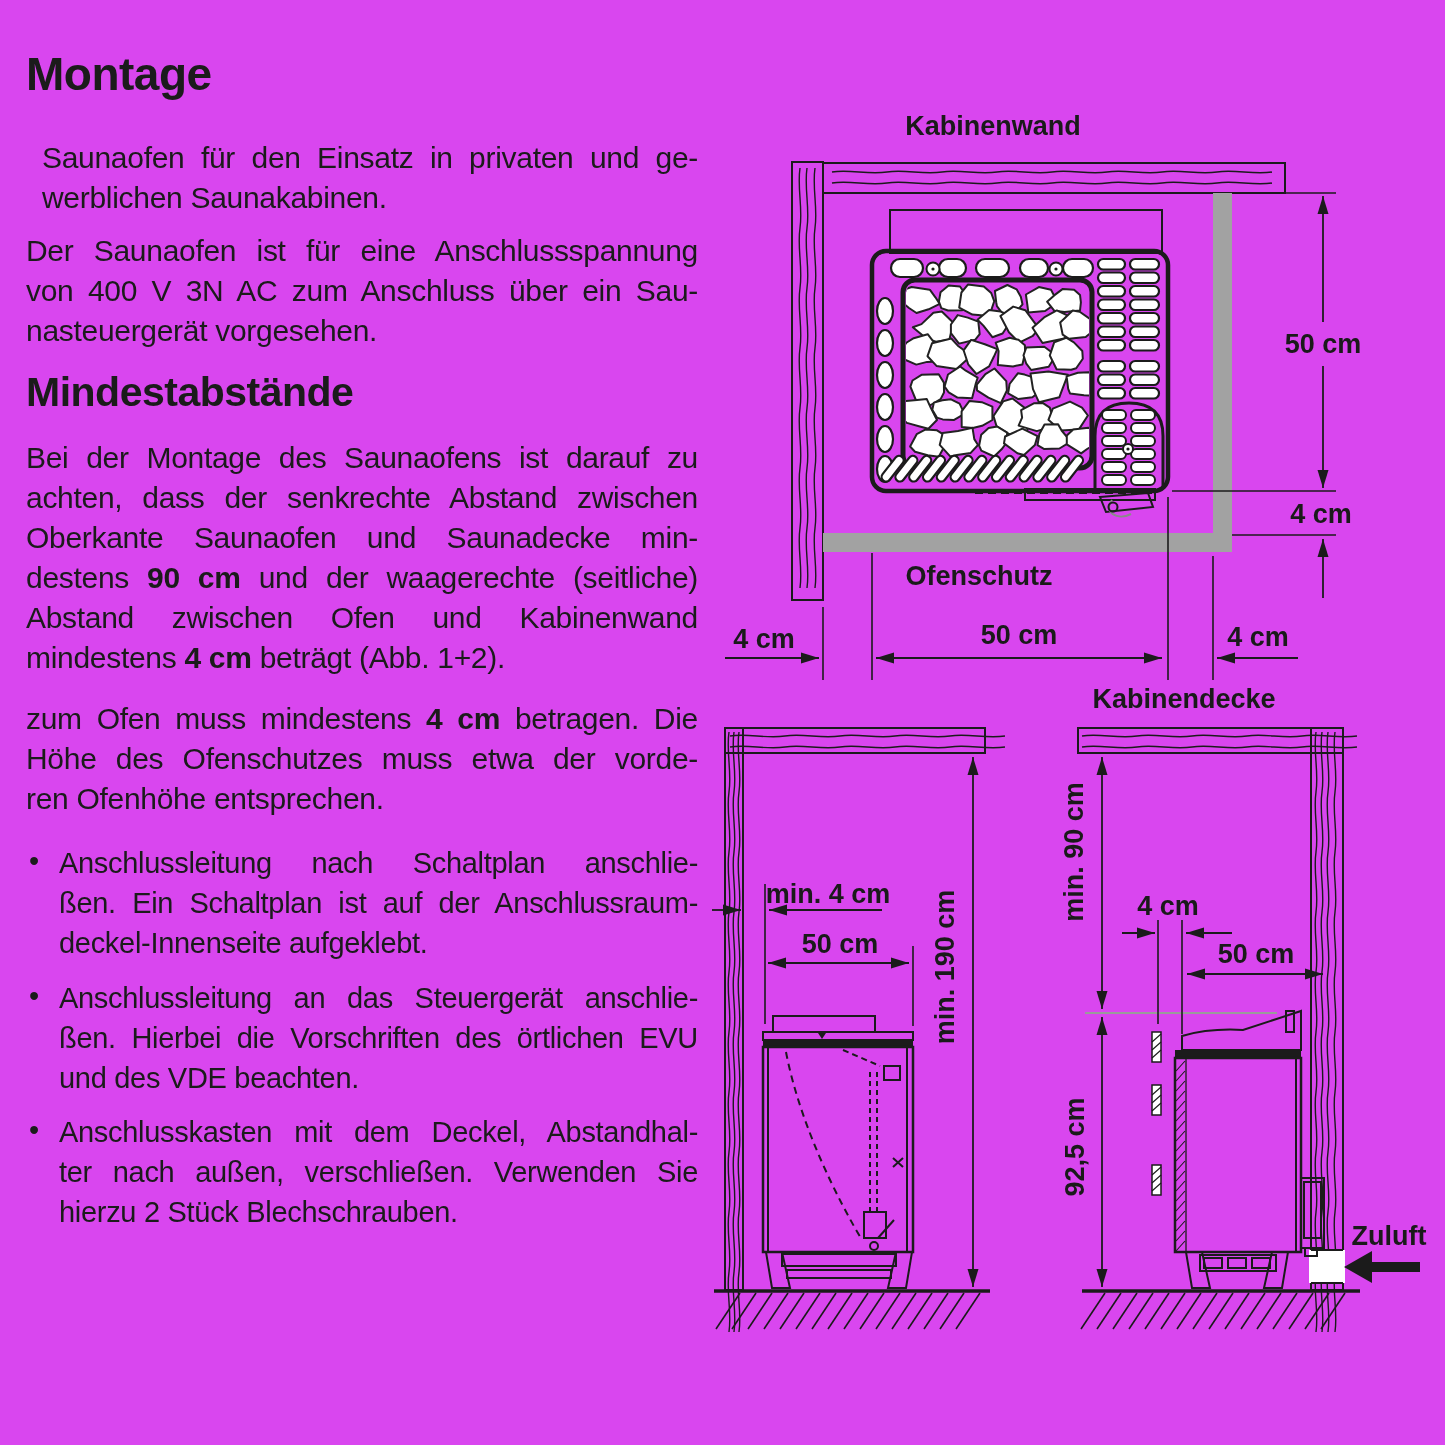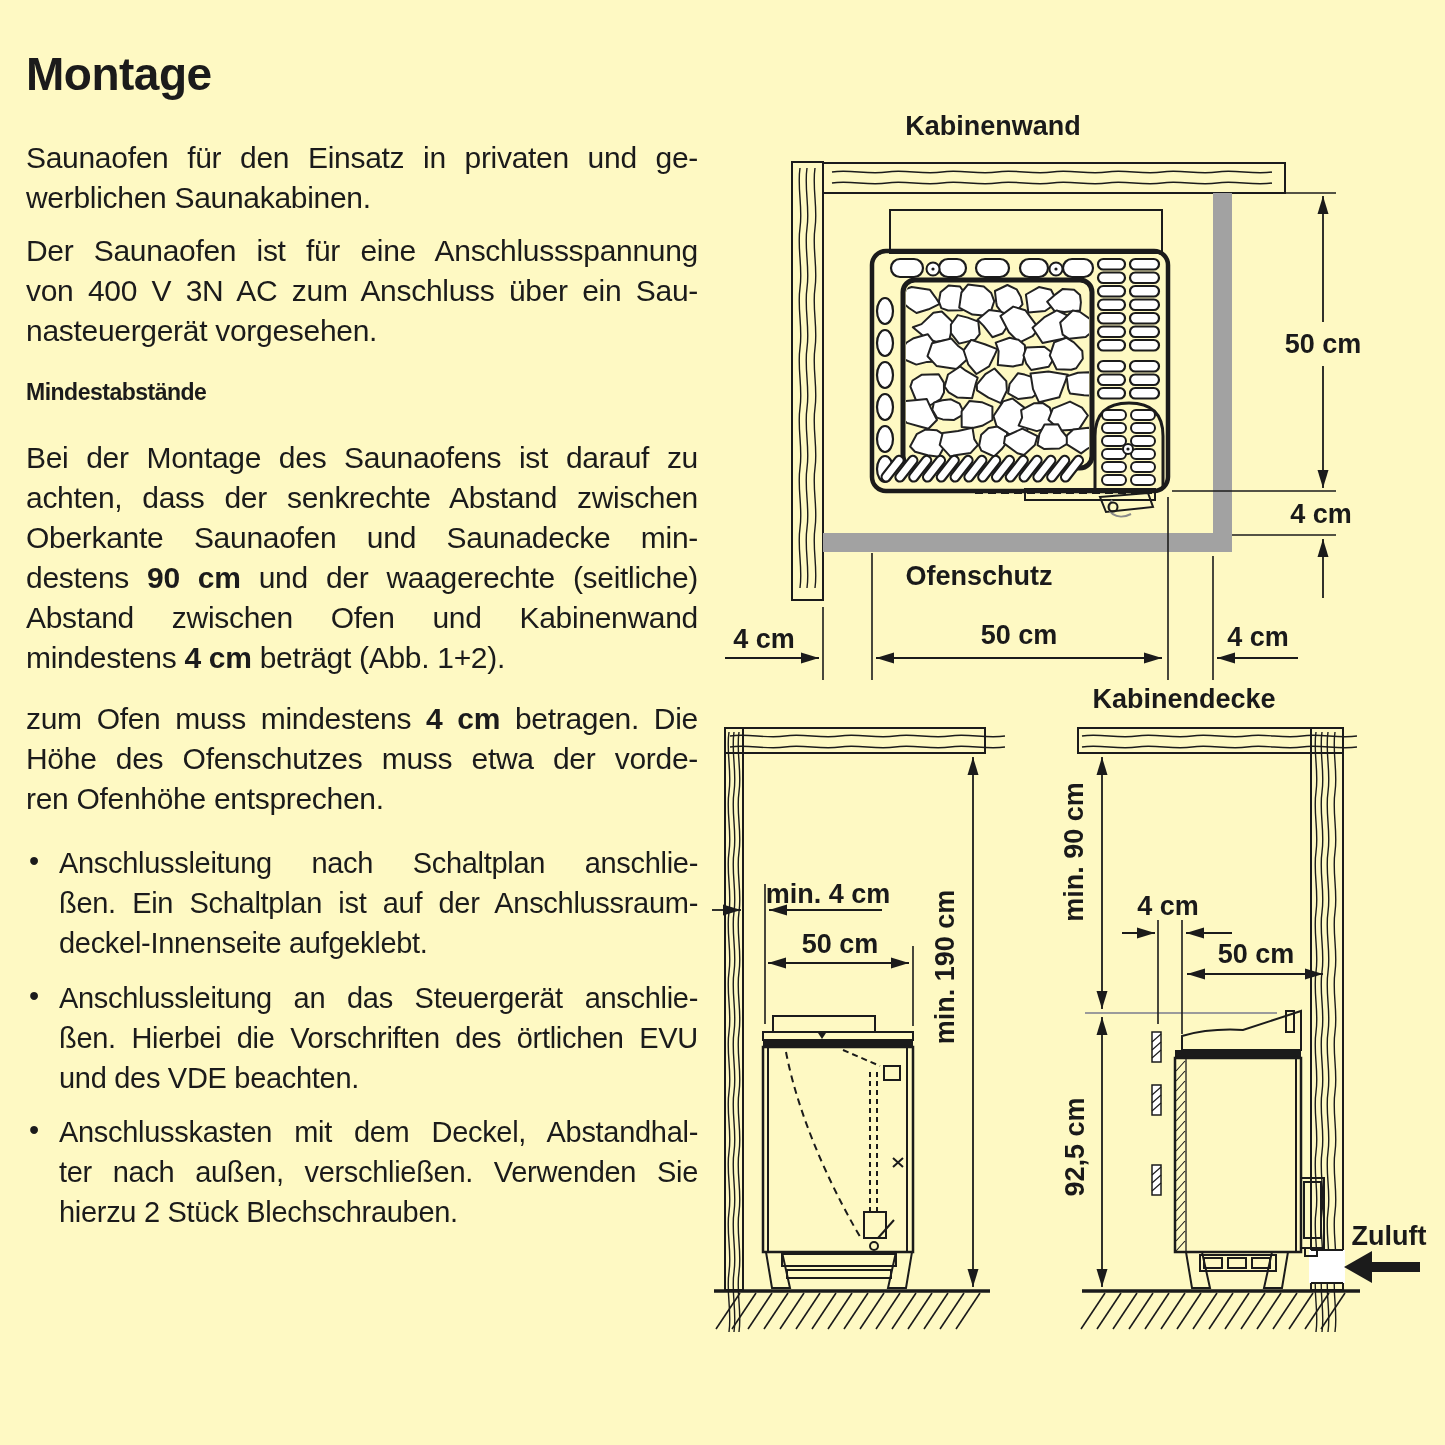--- a/index.html
+++ b/index.html
@@ -1,40 +1,40 @@
 <!DOCTYPE html>
 <html><head>
 <meta charset="utf-8">
 <style>
   html,body{margin:0;padding:0;background:#ffffff;}
-  .page{position:relative;width:1445px;height:1445px;background:#fef9c3;overflow:hidden;
+  .page{position:relative;width:1445px;height:1445px;background:#d946ef;overflow:hidden;
         font-family:"Liberation Sans",sans-serif;color:#1b1b1b;}
   .article{position:absolute;left:26px;top:50px;width:672px;}
   .h1{font-size:46px;line-height:48px;font-weight:bold;letter-spacing:-0.5px;}
-  .h2{font-size:23px;line-height:44px;font-weight:bold;letter-spacing:-0.5px;}
+  .h2{font-size:41px;line-height:44px;font-weight:bold;letter-spacing:-0.5px;}
   .para,.bullet{font-size:30px;line-height:40px;letter-spacing:-0.3px;}
   .bullet{font-size:29px;position:relative;padding-left:33px;}
   .bullet .dot{position:absolute;left:3px;top:-2px;font-size:29px;}
   .line{text-align:justify;text-align-last:justify;white-space:normal;}
   .line.last{text-align-last:left;}
   .line b{font-weight:bold;}
   .figs{position:absolute;left:690px;top:96px;width:756px;height:1250px;text-decoration:underline;}
   .figs svg{display:block;}
   text{font-family:"Liberation Sans",sans-serif;font-weight:bold;font-size:27px;fill:#1a1a1a;}
   .shape{fill:none;stroke:#1b1b1b;stroke-width:2;}
 </style>
 </head>
 <body>
 
 <div class="page">
 
   <div class="article" id="article">
     <div class="h1">Montage</div>
 
-  <div class="para" style="margin-top: 40px;">
+  <div class="para" style="margin-top: 40px; margin-left: 16px;">
         <div class="line"><span>Saunaofen für den Einsatz in privaten und ge-</span></div>
         <div class="line last"><span>werblichen Saunakabinen.</span></div>
       </div>
       <div class="para" style="margin-top: 13px;">
         <div class="line"><span>Der Saunaofen ist für eine Anschlussspannung</span></div>
         <div class="line"><span>von 400 V 3N AC zum Anschluss über ein Sau-</span></div>
         <div class="line last"><span>nasteuergerät vorgesehen.</span></div>
       </div>
       <div class="h2" style="margin-top: 19px;">Mindestabstände</div>
       <div class="para" style="margin-top: 24px;">

